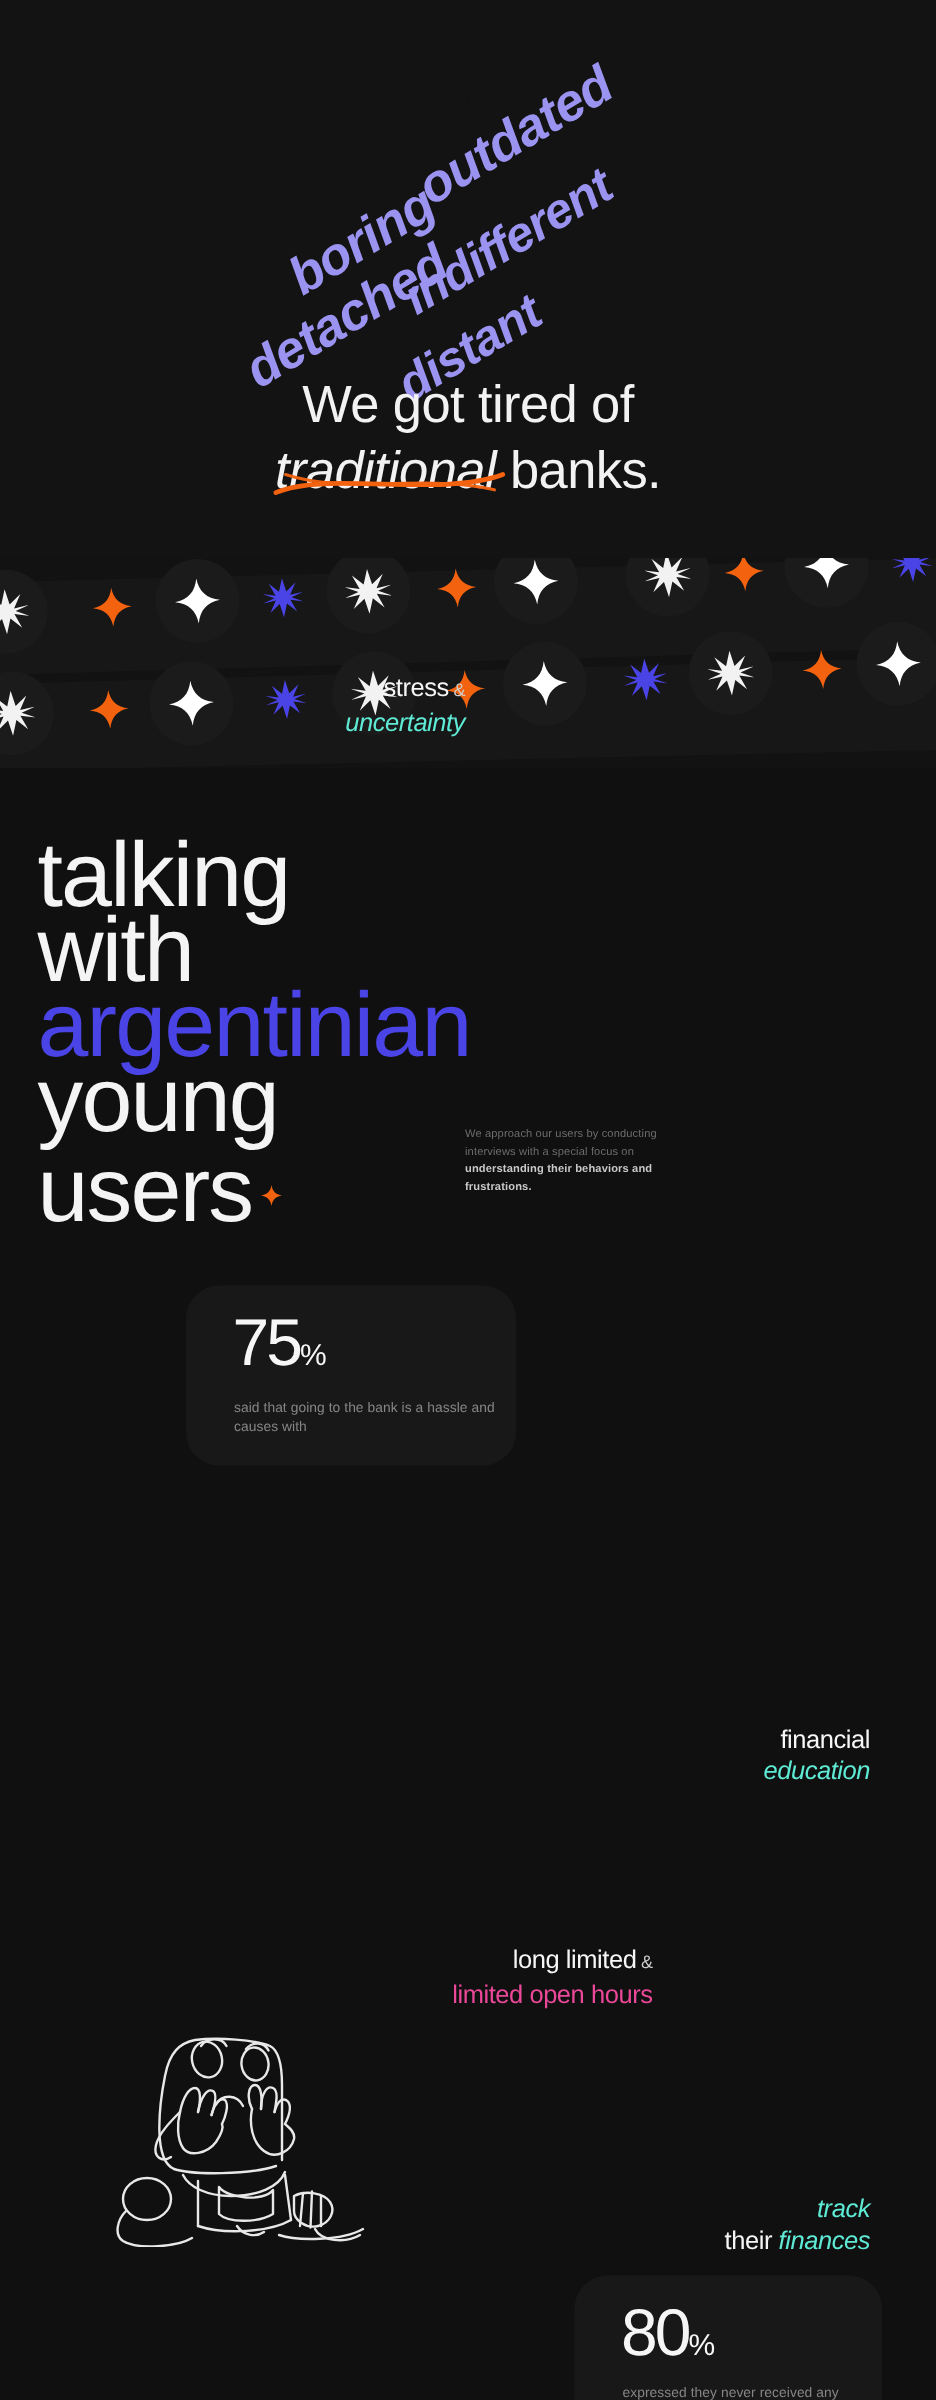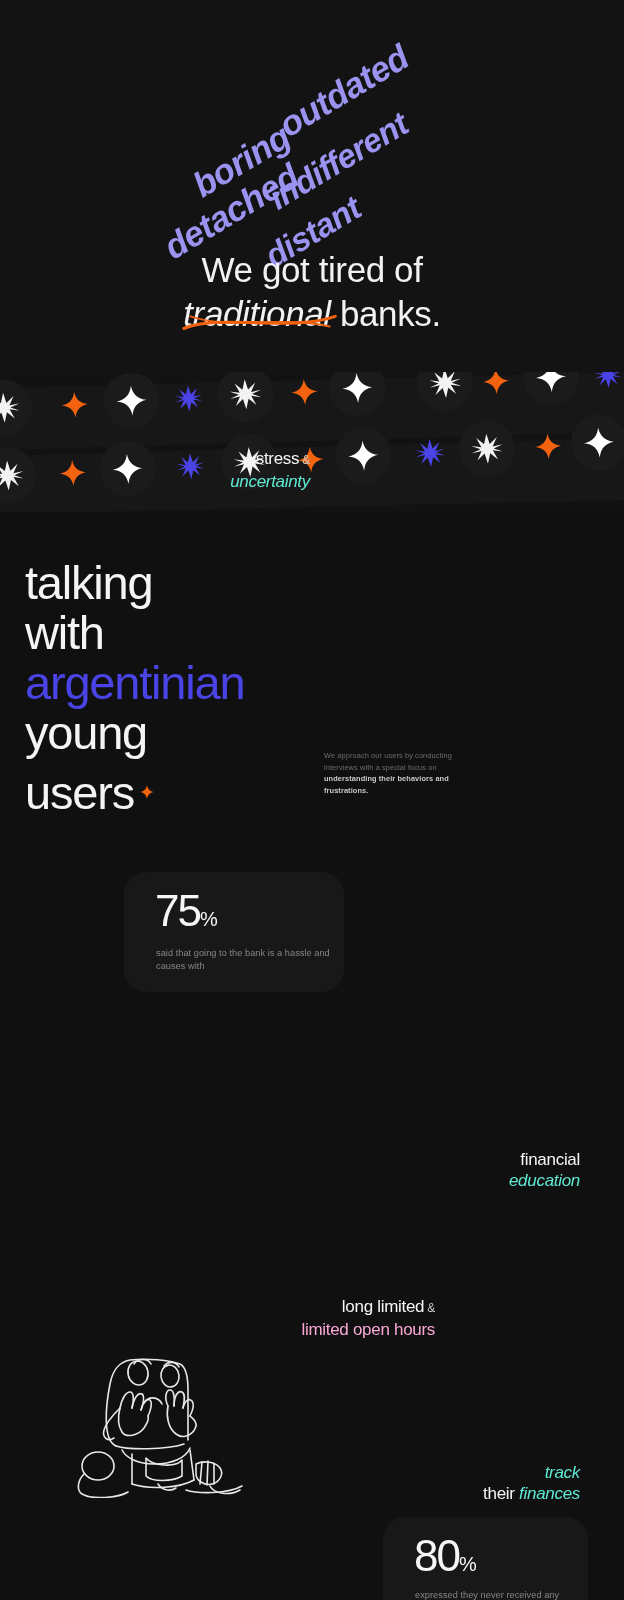--- a/index.html
+++ b/index.html
@@ -120,40 +120,39 @@
   .sp.bare { width: 30px; height: 30px; top: 14px; }
 
   
   .sec2 {
     position: absolute; left: 0; top: 512px;
     width: 624px; height: 1088px;
     background: #101010;
   }
   .big-head {
     position: absolute; left: 25px; top: 46px;
-    font-size: 47px;
+    font-size: 61px;
     line-height: 50px;
     font-weight: 300;
     color: #f4f4f4;
     letter-spacing: -1.2px;
   }
   .big-head .blue { color: #4a44e6; }
   .head-spark {
     display: inline-block;
     margin-left: 6px;
     vertical-align: 10px;
   }
   .lead {
     position: absolute; left: 310px; top: 238px;
     width: 140px;
     font-size: 7.4px;
     line-height: 11.5px;
     color: #6d6d6d;
     letter-spacing: 0.1px;
-    margin-left: 14px;
   }
   .lead b { color: #c9c9c9; font-weight: 700; }
 
   
   .card {
     position: absolute;
     background: #181818;
     border-radius: 22px;
   }
   .card .pct {
@@ -176,25 +175,25 @@
     position: absolute;
     font-size: 17px;
     line-height: 21px;
     font-weight: 400;
     color: #f6f6f6;
     white-space: nowrap;
     text-align: right;
     letter-spacing: -0.3px;
   }
   .kicker .or { color: #5eead4; font-style: italic; }
-  .kicker .or-up { color: #f9a8d4; font-style: normal; }
+  .kicker .or-up { color: #ec4899; font-style: normal; }
   .kicker .amp { font-size: 12px; color: #cfcfcf; }
 
   
-  #card1 { left: 124px; top: 360px; width: 220px; height: 120px; }
+  #card1 { left: 124px; top: 345px; width: 220px; height: 120px; }
   #card1 .pct  { left: 31px; top: 17px; }
   #card1 .desc { left: 32px; top: 75px; width: 190px; }
   #k1 { position: absolute; left: 94px; top: 448px; width: 216px; }
 
   
   #card2 { left: 383px; top: 1005px; width: 205px; height: 118px; }
   #card2 .pct  { left: 31px; top: 17px; }
   #card2 .desc { left: 32px; top: 72px; width: 165px; }
   #k2 { position: absolute; left: 350px; top: 1108px; width: 230px; margin-top: 41px; }
   #k3 { position: absolute; left: 180px; top: 1296px; width: 255px; }

